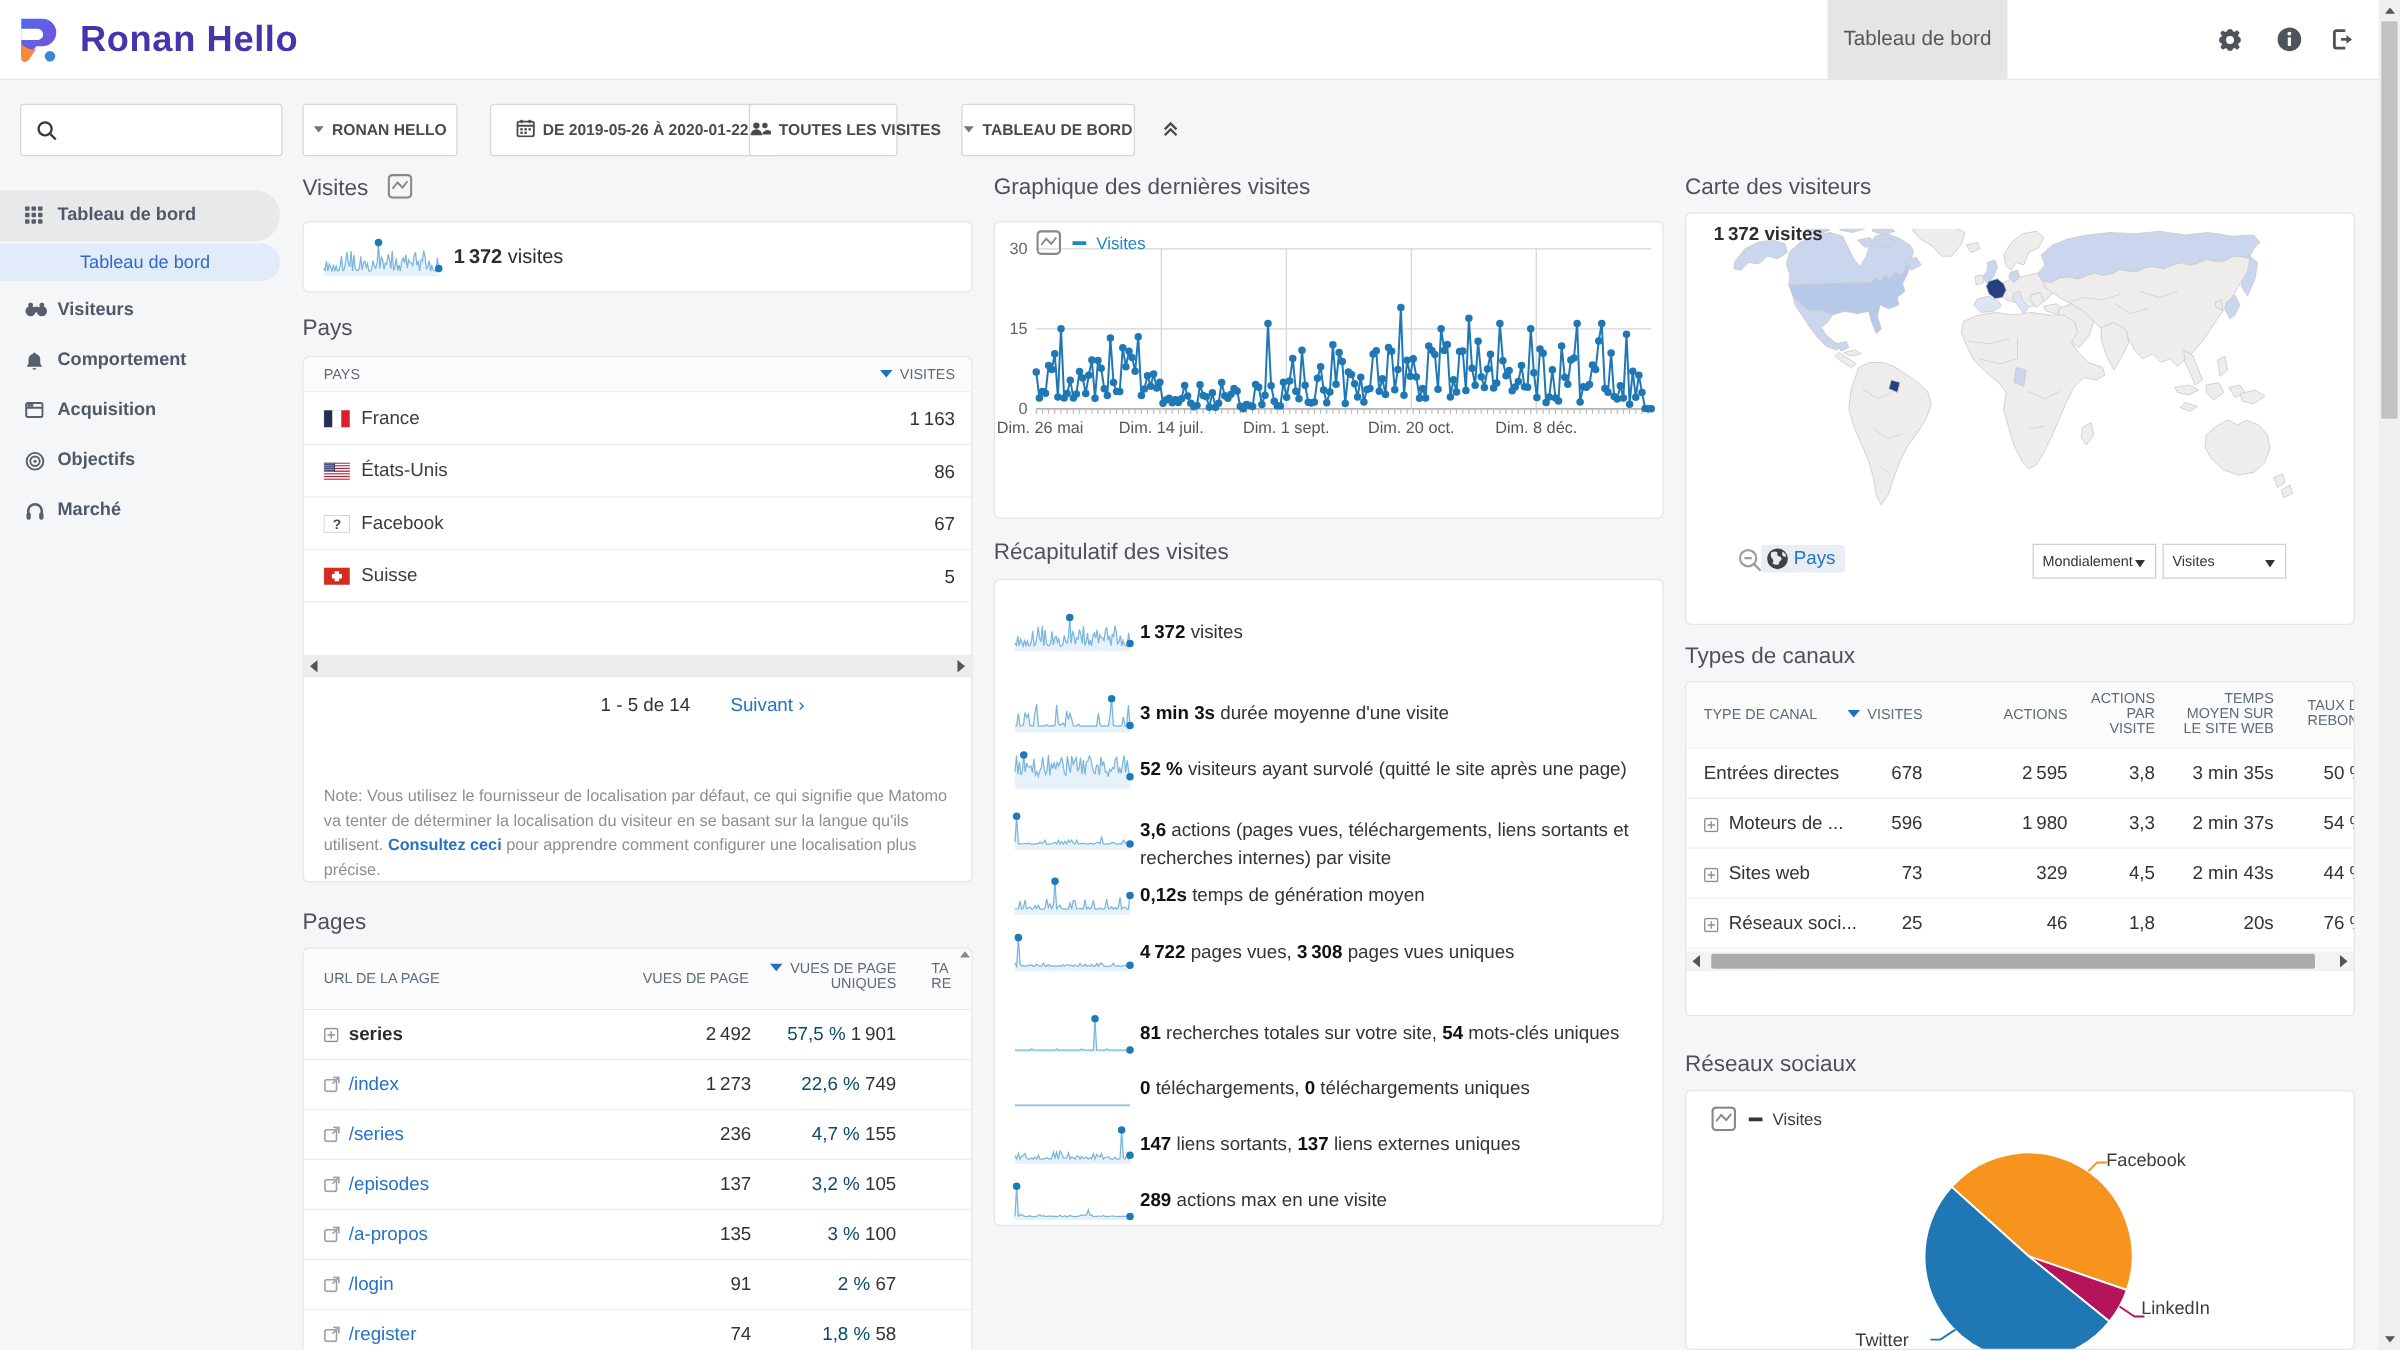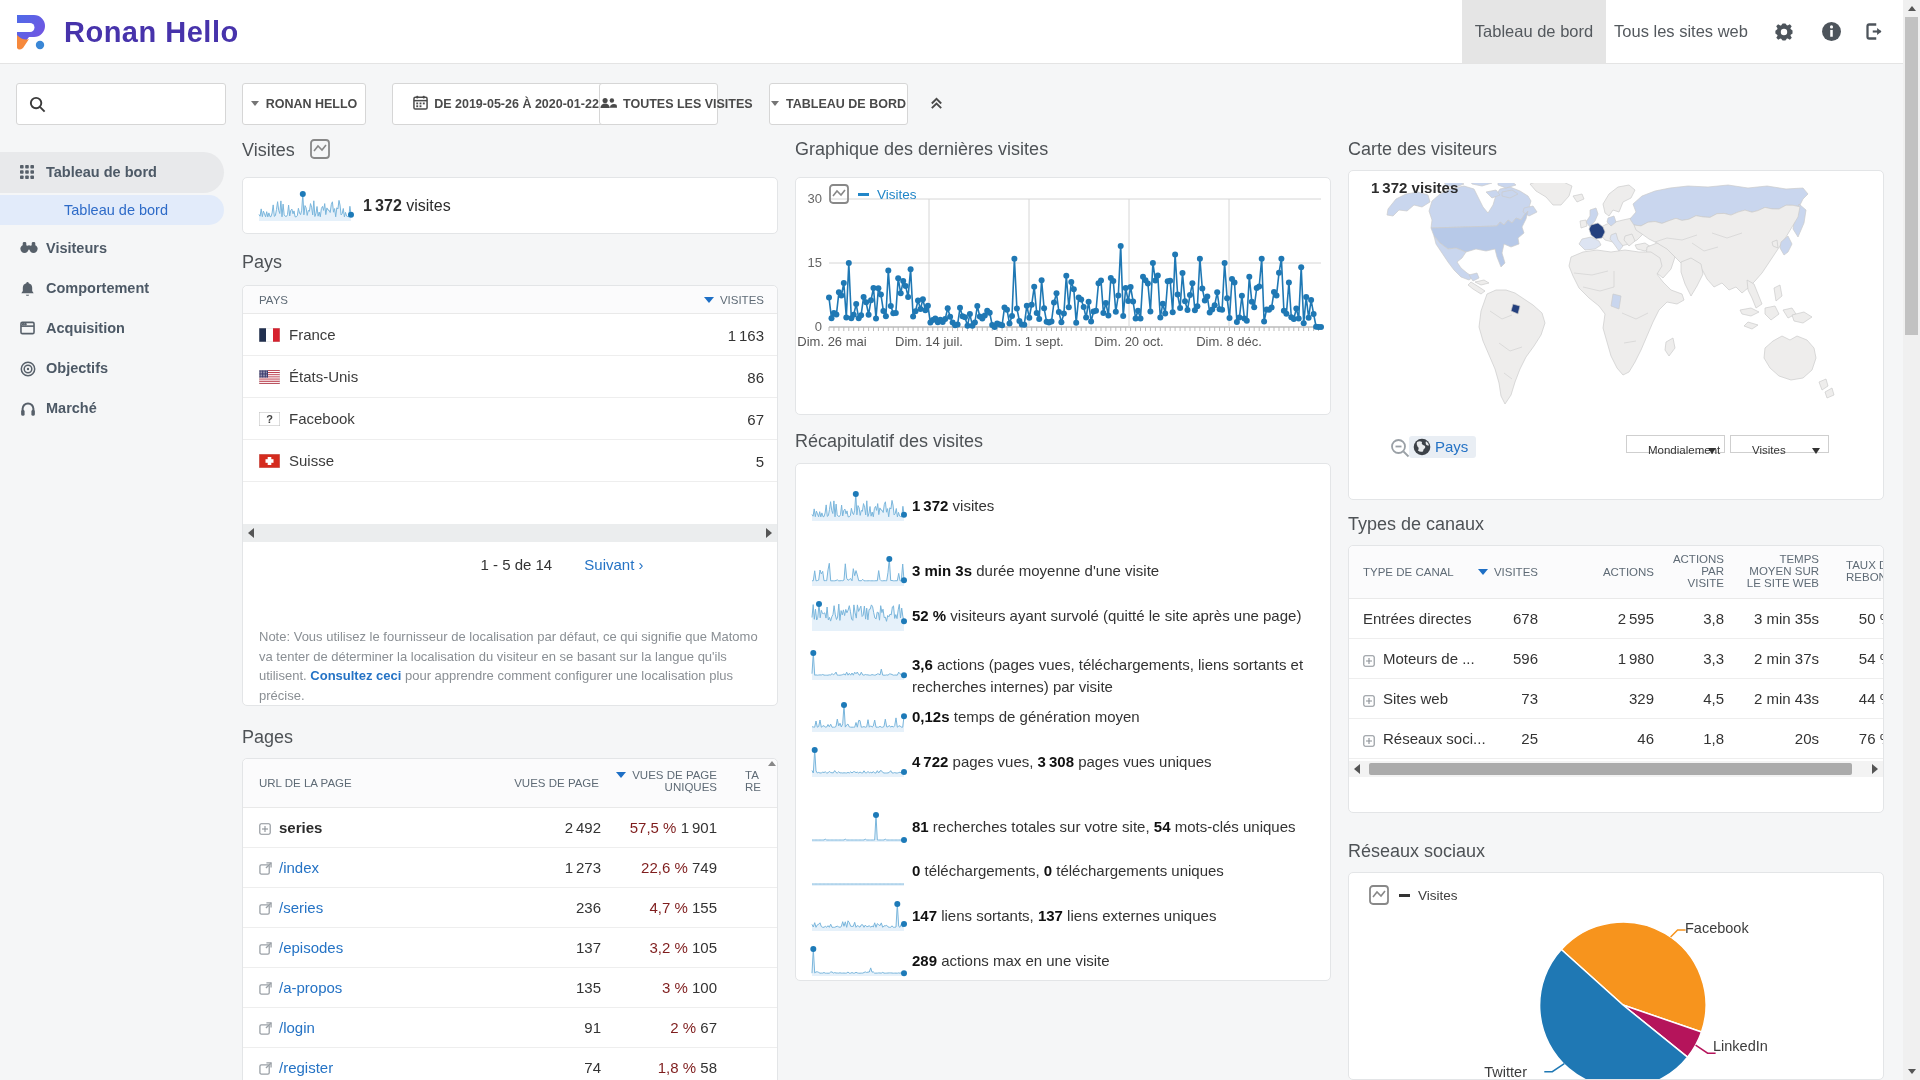--- a/index.html
+++ b/index.html
@@ -44,35 +44,35 @@
 .note { position:absolute; left:16px; width:508px; font-size:13px; color:#8a8f94; line-height:19.5px; }
 .note a { color:#2573c5;font-weight:bold; }
 
 .prow { position:relative; height:40px; border-bottom:1px solid #eeeeee; }
 .pb { position:absolute; left:16px; top:13px; }
 .pfirst { position:absolute; left:36px; top:11px; font-size:15px; color:#333; }
 .pfirst b { font-weight:bold; color:#2c2c2c; }
 .plink { color:#2573c5; }
 .pv1 { position:absolute; right:176px; top:11px; font-size:15px; color:#333; }
 .pv2 { position:absolute; right:60px; top:11px; font-size:15px; color:#333; }
-.pv2 i { font-style:normal; color:#7f1d1d; }
+.pv2 i { font-style:normal; color:#0c4a6e; }
 .hcell { position:absolute; font-size:11.5px; color:#5f6b76; }
 
 .axlbl { font-size:13px; fill:#666; font-family:"Liberation Sans",sans-serif; }
 .axlbl2 { font-size:13px; fill:#555; font-family:"Liberation Sans",sans-serif; }
 .legend { position:absolute; font-size:13.5px; color:#2186c8; }
 .ldash { display:inline-block; width:11px; height:3px; background:#2186c8; vertical-align:3px; margin-right:8px; }
 
 .rrow { position:absolute; left:0; width:536px; height:30px; }
 .rspark { position:absolute; left:16px; top:0; }
 .rtxt { position:absolute; left:116px; top:4px; width:430px; font-size:15px; color:#333; line-height:22px; }
 .rtxt b { color:#111; }
 
 #mapvis { position:absolute; left:22px; top:8px; font-size:15px; font-weight:bold; color:#2c2c2c; z-index:3; }
-.msel { position:absolute; height:18px; background:#fff; border:1px solid #cfcfcf; font-size:11.5px; color:#333; line-height:28px; padding-left:21px; }
+.msel { position:absolute; height:28px; background:#fff; border:1px solid #cfcfcf; font-size:11.5px; color:#333; line-height:28px; padding-left:7px; }
 .msel:after { content:""; position:absolute; right:8px; top:12px; width:0; height:0; border-left:4.5px solid transparent; border-right:4.5px solid transparent; border-top:6px solid #333; }
 #payslink { position:absolute; font-size:15px; color:#2573c5; background:#e9eef4; padding:2px 8px 3px 26px; border-radius:3px; }
 
 .chrow { position:relative; height:40px; border-bottom:1px solid #eeeeee; }
 .chpb { position:absolute; left:14px; top:14px; }
 .chname { position:absolute; left:34px; top:11px; font-size:15px; color:#333; }
 .chrow.noplus .chname { left:14px; }
 .chv { position:absolute; top:11px; font-size:15px; color:#333; text-align:right; }
 .v1 { right:345px; } .v2 { right:229px; } .v3 { right:159px; } .v4 { right:64px; } .v5 { right:-10px; }
 .pielbl { font-size:14.5px; fill:#3c3c3c; font-family:"Liberation Sans",sans-serif; }
@@ -93,21 +93,20 @@
             <stop offset="1" stop-color="#7b4fe0"></stop>
           </linearGradient>
         </defs>
         <path d="M1 2 h17 a11 11 0 0 1 0 22 h-5 l-6 8 q-4 3 -6 0 Z" fill="url(#lg)"></path>
         <path d="M1 10 h13 a4.5 4.5 0 0 1 0 9 H1 Z" fill="#ffffff"></path>
         <path d="M1 22 q6 6 12 4 l-6 9 q-4 3 -6 0 Z" fill="#f6893c"></path>
         <circle cx="24" cy="32" r="4.2" fill="#3a87d6"></circle>
       </svg></div>
   <div id="logotxt">Ronan Hello</div>
   <div id="tab1" class="tab">Tableau de bord</div>
-  <div id="tab2" class="tab">Tous les sites web</div>
   <div class="hicon" style="left:1773px"><svg width="22" height="22" viewBox="0 0 24 24" fill="#4d545b">
         <path d="M12 8.5A3.5 3.5 0 1 0 12 15.5 3.5 3.5 0 0 0 12 8.5zm9.4 5l-2.1 1.6c0 .3-.1.6-.2.9l1.4 2.3-2.1 2.1-2.3-1.4c-.3.1-.6.2-.9.2L13.5 21.4h-3l-1.6-2.1c-.3 0-.6-.1-.9-.2l-2.3 1.4-2.1-2.1 1.4-2.3c-.1-.3-.2-.6-.2-.9L2.6 13.5v-3l2.1-1.6c0-.3.1-.6.2-.9L3.5 5.7l2.1-2.1 2.3 1.4c.3-.1.6-.2.9-.2L10.5 2.6h3l1.6 2.1c.3 0 .6.1.9.2l2.3-1.4 2.1 2.1-1.4 2.3c.1.3.2.6.2.9l2.1 1.6v3z"></path>
       </svg></div>
   <div class="hicon" style="left:1821px"><svg width="21" height="21" viewBox="0 0 20 20">
         <circle cx="10" cy="10" r="9" fill="#4d545b"></circle>
         <rect x="8.8" y="8.5" width="2.4" height="6.5" fill="#fff"></rect>
         <circle cx="10" cy="5.6" r="1.5" fill="#fff"></circle>
       </svg></div>
   <div class="hicon" style="left:1864px"><svg width="21" height="21" viewBox="0 0 24 24" fill="none" stroke="#4d545b">
         <path d="M14 4 H6 a2 2 0 0 0 -2 2 v12 a2 2 0 0 0 2 2 h8" stroke-width="2.6"></path>

